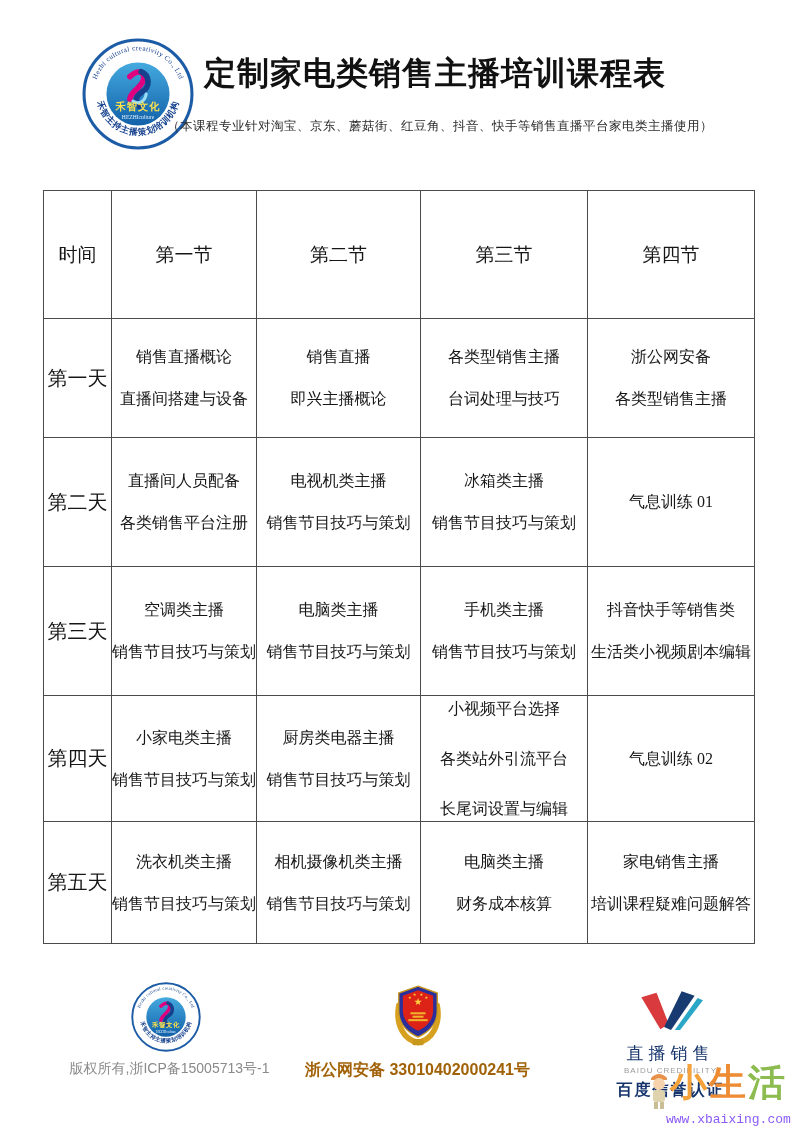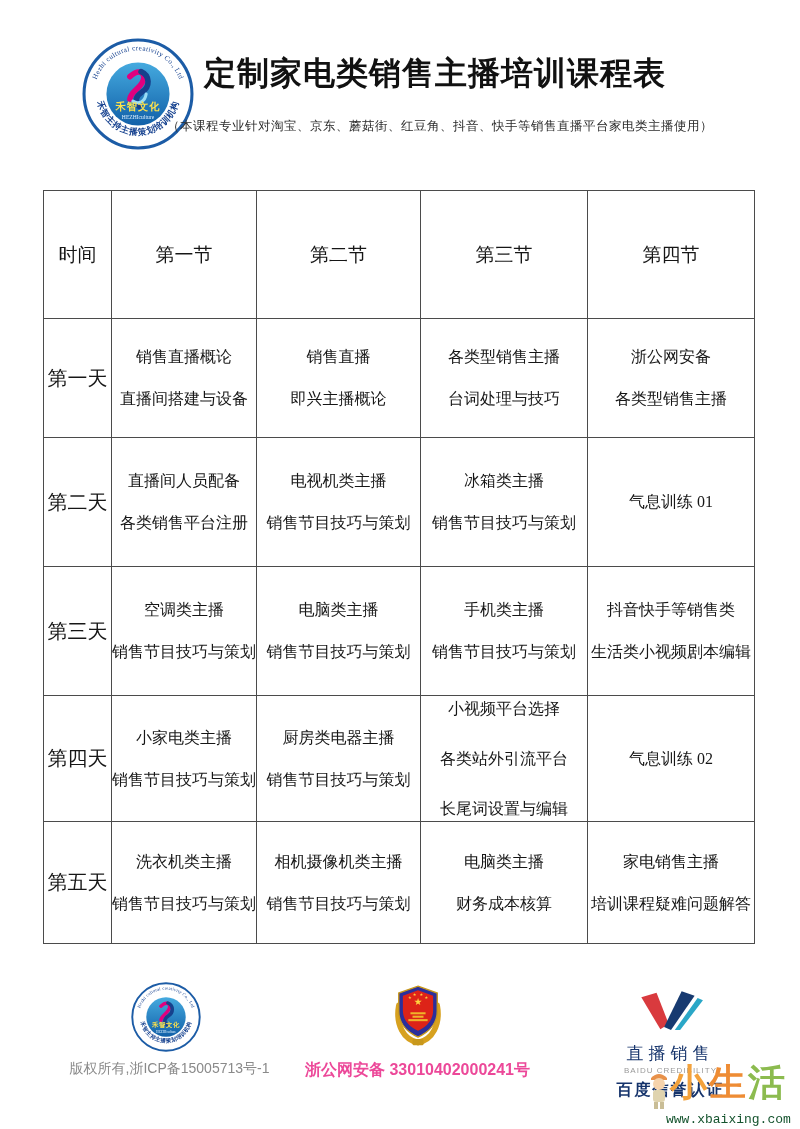--- a/index.html
+++ b/index.html
@@ -26,34 +26,34 @@
   .lines{display:flex;flex-direction:column;align-items:center;justify-content:center;gap:26px;}
   .lines.three{gap:34px;}
   .ln{font-size:16px;line-height:1;white-space:nowrap;}
 
   
   .fblock{position:absolute;display:flex;flex-direction:column;align-items:center;}
   .fblock.left{left:63px;top:982px;width:205px;}
   .fblock.mid{left:315px;top:982px;width:205px;}
   .fblock.right{left:593px;top:984px;width:155px;}
   .icp-text{margin-top:8px;font-size:14px;color:#8a8a8a;font-family:"Liberation Sans","DejaVu Sans",sans-serif;white-space:nowrap;padding-left:8px;}
-  .police-text{margin-top:12px;font-size:16px;font-weight:bold;color:#ec4899;
+  .police-text{margin-top:12px;font-size:16px;font-weight:bold;color:#a16207;
     font-family:"Liberation Sans","DejaVu Sans",sans-serif;white-space:nowrap;}
   .baidu-cn{margin-top:4px;font-size:17px;color:#15336b;letter-spacing:5px;white-space:nowrap;}
   .baidu-en{margin-top:1px;font-size:8px;color:#9a9a9a;letter-spacing:1px;
     font-family:"Liberation Sans","DejaVu Sans",sans-serif;white-space:nowrap;}
   .baidu-cert{margin-top:5px;font-size:16px;font-weight:bold;color:#15336b;letter-spacing:2px;white-space:nowrap;}
 
   
   .watermark{position:absolute;left:648px;top:1064px;width:152px;}
   .wm-row{display:flex;align-items:flex-start;}
   .wm-chars{font-size:37px;font-weight:bold;line-height:1;letter-spacing:2px;
     font-family:"DejaVu Sans","Liberation Sans",sans-serif;}
   .wm-c0{color:#f3a23c;} .wm-c1{color:#ee8c34;} .wm-c2{color:#8cbb4f;}
-  .wm-url{margin-top:2px;margin-left:18px;font-size:13px;color:#14532d;
+  .wm-url{margin-top:2px;margin-left:18px;font-size:13px;color:#8b5cf6;
     font-family:"Liberation Mono","DejaVu Sans Mono",monospace;white-space:nowrap;}
   .wm-figure{margin-top:6px;flex:0 0 auto;}
 </style>
 </head>
 <body>
 
 <div class="page">
 
   <div class="logo-wrap">
     <svg width="112" height="112" viewBox="0 0 110 110">

